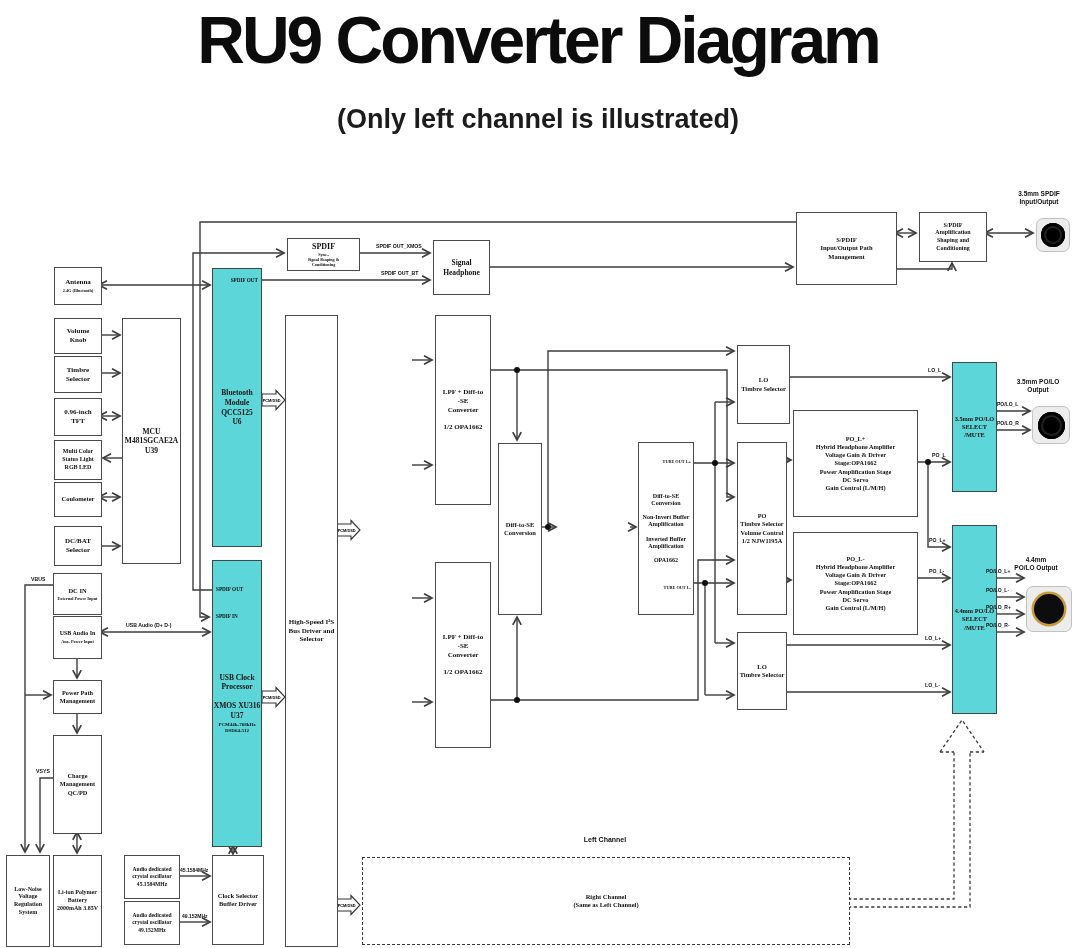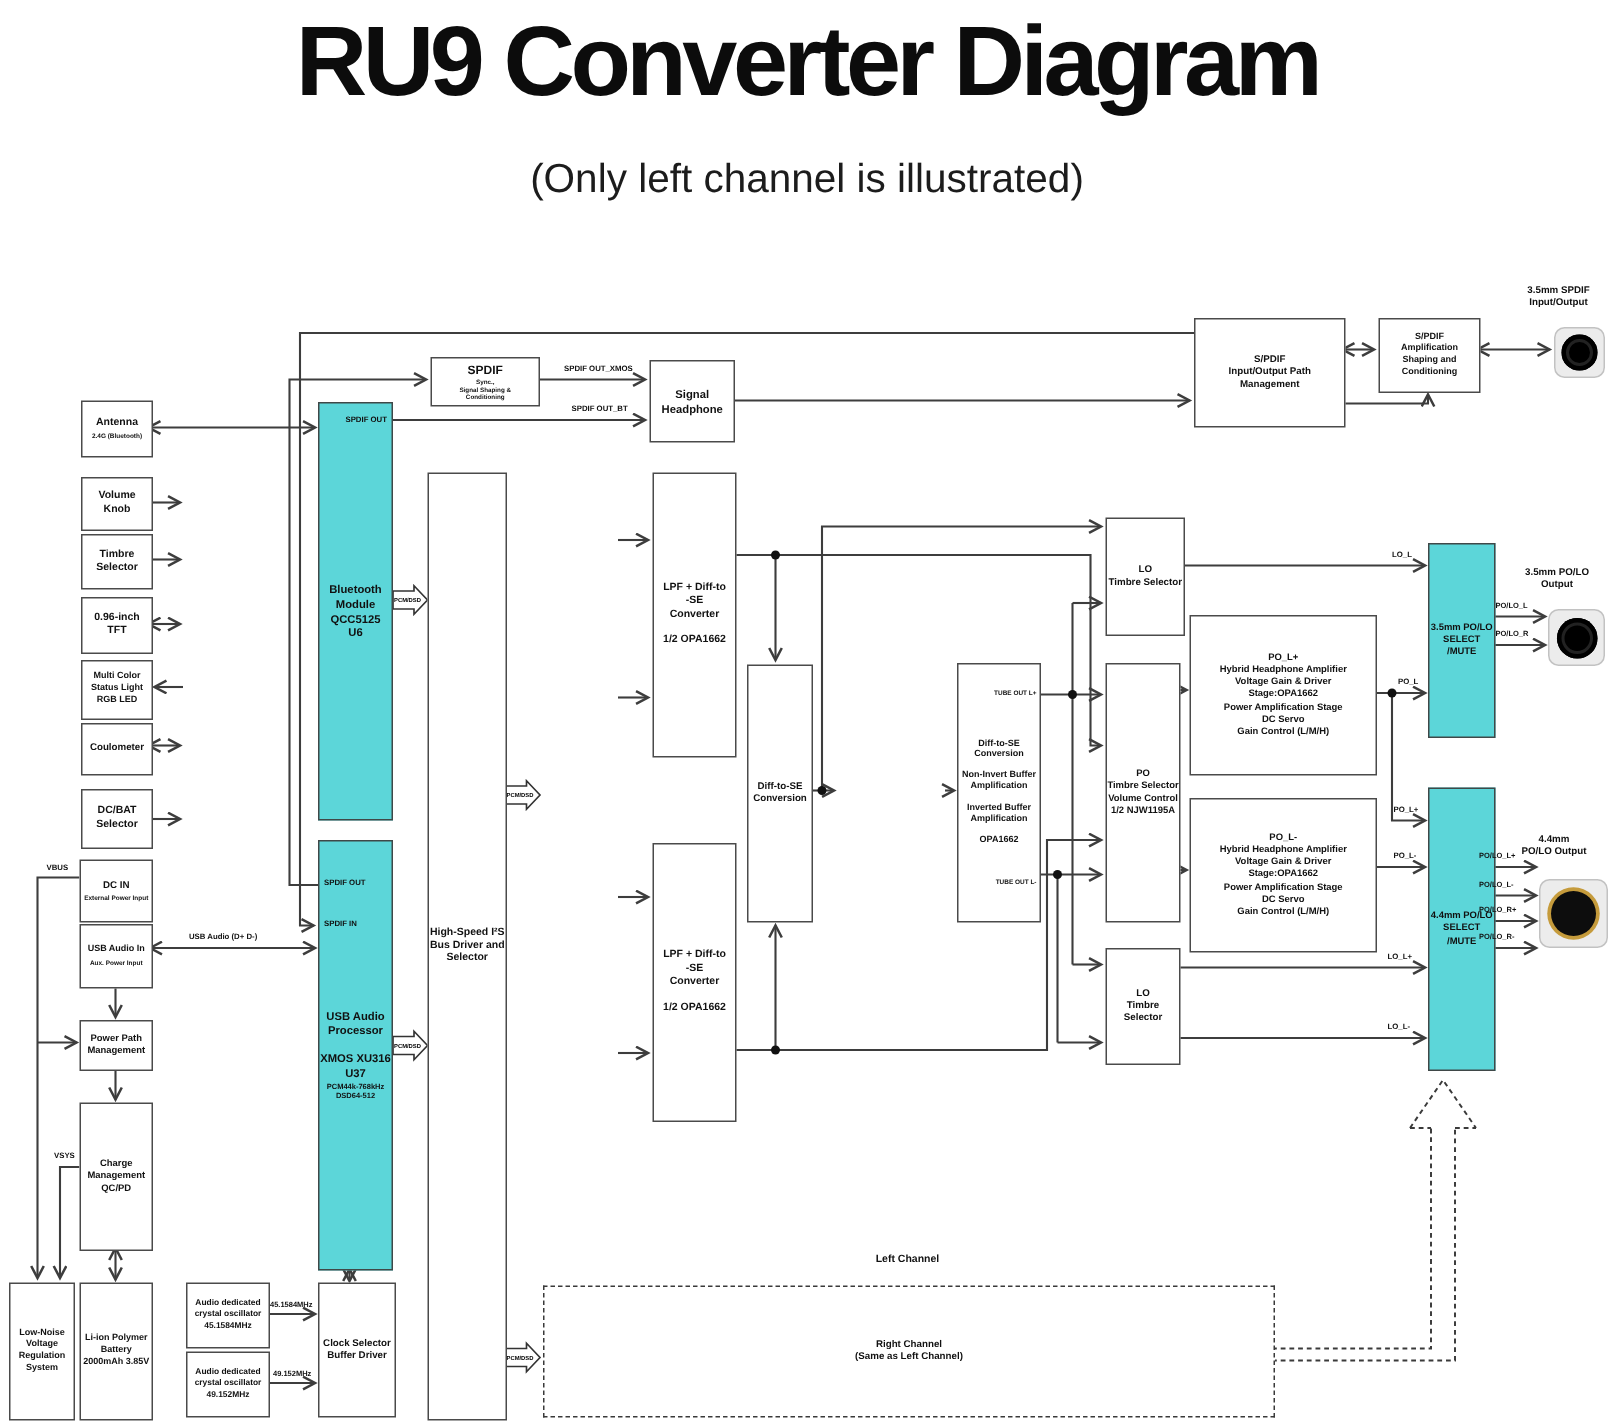--- a/index.html
+++ b/index.html
@@ -1,25 +1,25 @@
 <!DOCTYPE html>
 <html><head>
 <meta charset="utf-8">
 <style>
   html,body{margin:0;padding:0;background:#fff;}
   #canvas{position:relative;width:1076px;height:948px;background:#fff;overflow:hidden;
           font-family:"Liberation Sans",sans-serif;color:#111;}
   .title{position:absolute;left:0;right:0;top:2px;text-align:center;font-size:66px;
          font-weight:bold;letter-spacing:-3px;color:#0c0c0c;}
   .subtitle{position:absolute;left:0;right:0;top:104px;text-align:center;font-size:27px;
-            font-weight:400;color:#1c1c1c;}
+            font-weight:700;color:#1c1c1c;}
   .blk{position:absolute;border:1.6px solid #4a4a4a;background:#fff;display:flex;
        flex-direction:column;align-items:center;justify-content:center;text-align:center;
        font-weight:bold;line-height:1.28;}
-  .blk span{white-space:pre-line;}
+  .blk span{white-space:pre-line;font-family:Liberation Serif, serif;}
   .cy{background:#5cd6d9;border-color:#3f4848;}
   .dashed{border:1.6px dashed #3a3a3a;}.f6{font-size:6px}.f62{font-size:6.3px}
   .f65{font-size:6.5px}.f7{font-size:7px}.f75{font-size:7.5px}.f8{font-size:8px}
   .sub{font-size:4.3px;font-weight:bold;margin-top:1px;}
   .teal{color:#0e9494;}
   .corner{position:absolute;font-size:5.2px;font-weight:bold;white-space:nowrap;}
   .wl{position:absolute;font-size:5.2px;font-weight:bold;white-space:nowrap;color:#111;}
   .wl2{position:absolute;font-size:5px;font-weight:bold;white-space:nowrap;color:#111;}
   .olabel{position:absolute;font-size:6.5px;font-weight:bold;text-align:center;
           white-space:pre-line;line-height:1.25;}
@@ -171,32 +171,37 @@
 Status Light
 RGB LED</span>
     </div>
   <div class="blk f65" style="left:54px;top:482px;width:46px;height:33px">
       <span>Coulometer</span>
     </div>
   <div class="blk f7" style="left:54px;top:526px;width:46px;height:38px">
       <span>DC/BAT
 Selector</span>
     </div>
+  <div class="blk f75" style="left:122px;top:318px;width:57px;height:244px">
+      <span>MCU
+M481SGCAE2A
+U39</span>
+    </div>
 
   <div class="blk cy f75" style="left:212px;top:268px;width:48px;height:277px">
     <span class="corner" style="top:8px;right:3px">SPDIF OUT</span>
     <span>Bluetooth
 Module
 QCC5125
 U6</span>
   </div>
   <div class="blk cy f75" style="left:212px;top:560px;width:48px;height:285px">
     <span class="corner" style="top:25px;left:3px">SPDIF OUT</span>
     <span class="corner" style="top:52px;left:3px">SPDIF IN</span>
-    <span>USB Audio
+    <span>USB Clock
 Processor
 
 XMOS XU316
 U37</span>
     <span class="sub" style="font-size:5px">PCM44k-768kHz
 DSD64-512</span>
   </div>
 
   <div class="blk" style="left:287px;top:238px;width:71px;height:31px">
       <span class="f8">SPDIF</span>

